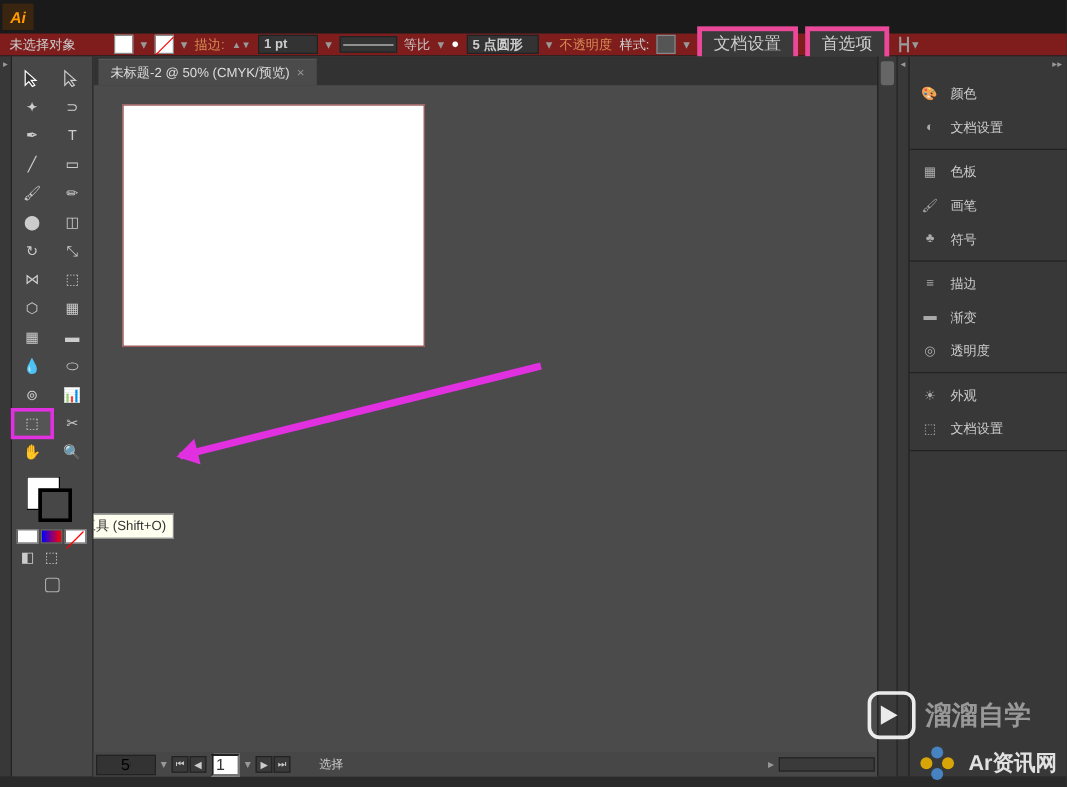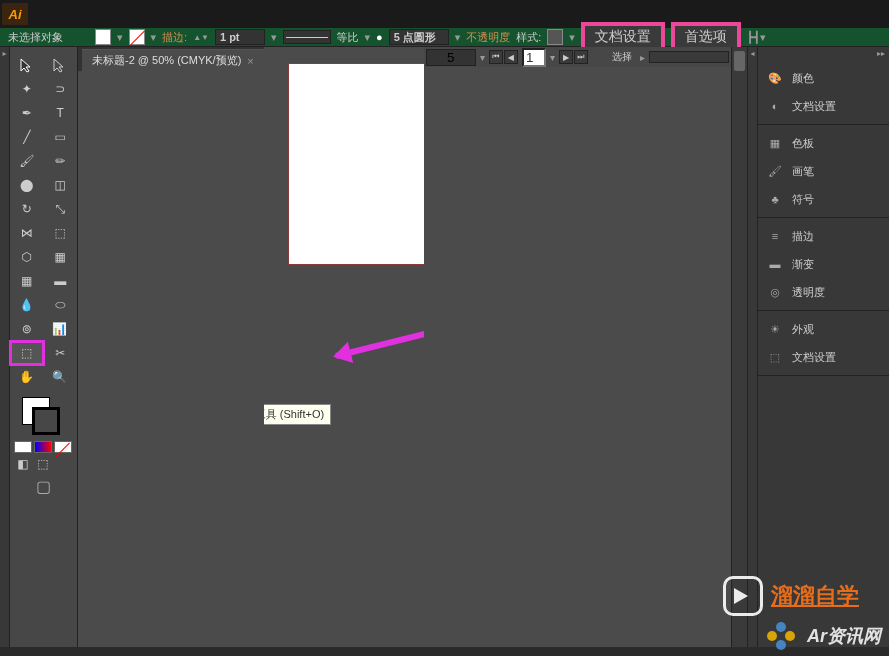--- a/index.html
+++ b/index.html
@@ -9,21 +9,21 @@
     .logo { width: 26px; height: 22px; background: #3a2510; color: #ff9a00; display: flex; align-items: center; justify-content: center; font-size: 13px; font-weight: bold; font-style: italic; }
     .menu { display: flex; margin-left: 10px; }
     .menu-item { color: #ccc; font-size: 11px; padding: 4px 6px; cursor: default; }
     .menu-spacer { flex: 1; }
     .menu-right { display: flex; align-items: center; gap: 4px; }
     .menu-btn { width: 28px; height: 20px; display: flex; align-items: center; justify-content: center; color: #aaa; font-size: 11px; }
     .workspace-btn { background: #3a3a3a; color: #ccc; font-size: 11px; padding: 2px 8px; border: 1px solid #222; }
     .win-controls { display: flex; gap: 2px; margin-left: 8px; }
     .win-btn { width: 26px; height: 18px; background: #3a3a3a; color: #ccc; display: flex; align-items: center; justify-content: center; font-size: 11px; border: 1px solid #222; }
     
-    .controlbar { height: 19px; background: #14532d; display: flex; align-items: center; padding: 0 8px; gap: 6px; font-size: 11px; color: #ccc; border-bottom: 1px solid #222; }
+    .controlbar { height: 19px; background: #7f1d1d; display: flex; align-items: center; padding: 0 8px; gap: 6px; font-size: 11px; color: #ccc; border-bottom: 1px solid #222; }
     .cb-text { color: #ccc; }
     .swatch { width: 16px; height: 16px; border: 1px solid #888; }
     .swatch-white { background: #fff; }
     .swatch-none { background: #fff; position: relative; }
     .swatch-none::after { content: ""; position: absolute; top: -2px; left: 7px; width: 1px; height: 20px; background: red; transform: rotate(45deg); }
     .cb-label-orange { color: #d68c52; }
     .cb-input { background: #333; border: 1px solid #222; color: #ccc; padding: 1px 4px; font-size: 11px; width: 50px; font-weight: bold; }
     .stroke-preview { width: 48px; height: 14px; background: #333; border: 1px solid #222; position: relative; }
     .stroke-preview::after { content: ""; position: absolute; top: 6px; left: 2px; right: 2px; height: 1px; background: #ccc; }
     .cb-button { background: #3a3a3a; color: #ccc; font-size: 14px; padding: 2px 10px; border: 4px solid #ec4899; }
@@ -37,21 +37,21 @@
     .tool { width: 34px; height: 24px; display: flex; align-items: center; justify-content: center; color: #ccc; font-size: 12px; position: relative; }
     .tool svg { width: 16px; height: 16px; fill: #ccc; stroke: #ccc; }
     .tool-highlighted { outline: 3px solid #e030e0; outline-offset: -2px; background: #555; }
     .fill-stroke-area { margin-top: 8px; height: 36px; position: relative; }
     .fill-swatch { position: absolute; top: 0; left: 12px; width: 28px; height: 28px; background: #fff; border: 1px solid #000; }
     .stroke-swatch { position: absolute; top: 10px; left: 22px; width: 28px; height: 28px; background: #474747; border: 3px solid #000; }
     .mini-swatches { display: flex; gap: 2px; margin-top: 8px; padding: 0 4px; }
     .mini-swatch { width: 18px; height: 12px; border: 1px solid #666; }
     .screen-modes { display: flex; gap: 2px; margin-top: 4px; padding: 0 4px; }
     
-    .doc-area { flex: 1; display: flex; flex-direction: row; background: #4b4b4b; position: relative; }
+    .doc-area { flex: 1; display: flex; flex-direction: column; background: #4b4b4b; position: relative; }
     .tab-bar { height: 24px; background: #323232; display: flex; align-items: flex-end; padding-left: 4px; }
     .doc-tab { background: #4b4b4b; color: #ddd; font-size: 11px; padding: 3px 10px; border-top: 1px solid #555; display: flex; align-items: center; gap: 6px; }
     .tab-close { color: #999; font-size: 11px; }
     .canvas-wrap { flex: 1; position: relative; overflow: hidden; }
     .artboard { position: absolute; top: 16px; left: 24px; width: 252px; height: 202px; background: #fff; border: 1px solid #8b3a3a; }
     .arrow { position: absolute; top: 306px; left: 72px; width: 310px; height: 6px; background: #e030e0; transform-origin: left center; transform: rotate(-14deg); }
     .arrow::before { content: ""; position: absolute; left: -14px; top: -8px; border: 11px solid transparent; border-right: 18px solid #e030e0; }
     .tooltip { position: absolute; top: 357px; left: -38px; background: #fffff0; border: 1px solid #888; padding: 2px 6px; font-size: 11px; color: #333; z-index: 10; }
     
     .statusbar { height: 20px; background: #474747; display: flex; align-items: center; font-size: 10px; color: #ccc; padding: 0 2px; gap: 4px; }
@@ -65,24 +65,24 @@
     .right-gutter { width: 10px; background: #383838; border-left: 1px solid #222; }
     .scrollbar-v { width: 16px; background: #3a3a3a; border-left: 1px solid #222; position: relative; }
     .scroll-thumb { position: absolute; top: 4px; left: 2px; right: 2px; height: 20px; background: #666; border-radius: 2px; }
     
     .panels { width: 132px; background: #383838; border-left: 1px solid #222; display: flex; flex-direction: column; }
     .panel-group { border-bottom: 1px solid #222; padding: 4px 0; }
     .panel-item { display: flex; align-items: center; padding: 5px 8px; gap: 8px; color: #ccc; font-size: 11px; }
     .panel-icon { width: 18px; height: 18px; display: flex; align-items: center; justify-content: center; color: #aaa; }
     .panel-header { display: flex; justify-content: flex-end; padding: 2px 4px; color: #999; font-size: 8px; }
     
-    .watermark1 { position: absolute; bottom: 40px; right: 30px; display: flex; align-items: center; gap: 8px; color: #f97316; font-size: 22px; font-weight: bold; opacity: 0.9; text-decoration: underline; }
+    .watermark1 { position: absolute; bottom: 40px; right: 30px; display: flex; align-items: center; gap: 8px; color: #a3a3a3; font-size: 22px; font-weight: bold; opacity: 0.9; }
     .wm-play { width: 40px; height: 40px; border: 3px solid #fff; border-radius: 10px; display: flex; align-items: center; justify-content: center; }
     .wm-play::after { content: ""; border: 8px solid transparent; border-left: 14px solid #fff; margin-left: 4px; }
-    .watermark2 { position: absolute; bottom: 6px; right: 8px; display: flex; align-items: center; gap: 12px; color: #fff; font-size: 18px; font-style: italic; font-weight: bold; opacity: 0.85; }
+    .watermark2 { position: absolute; bottom: 6px; right: 8px; display: flex; align-items: center; gap: 12px; color: #fff; font-size: 18px; font-weight: bold; opacity: 0.85; }
     .wm-flower { width: 28px; height: 28px; position: relative; }
     .petal { position: absolute; width: 10px; height: 10px; border-radius: 50%; }
   </style>
 </head>
 <body>
 
 <div class="titlebar">
   <div class="logo">Ai</div>
   <div class="menu-spacer"></div>
 </div>

